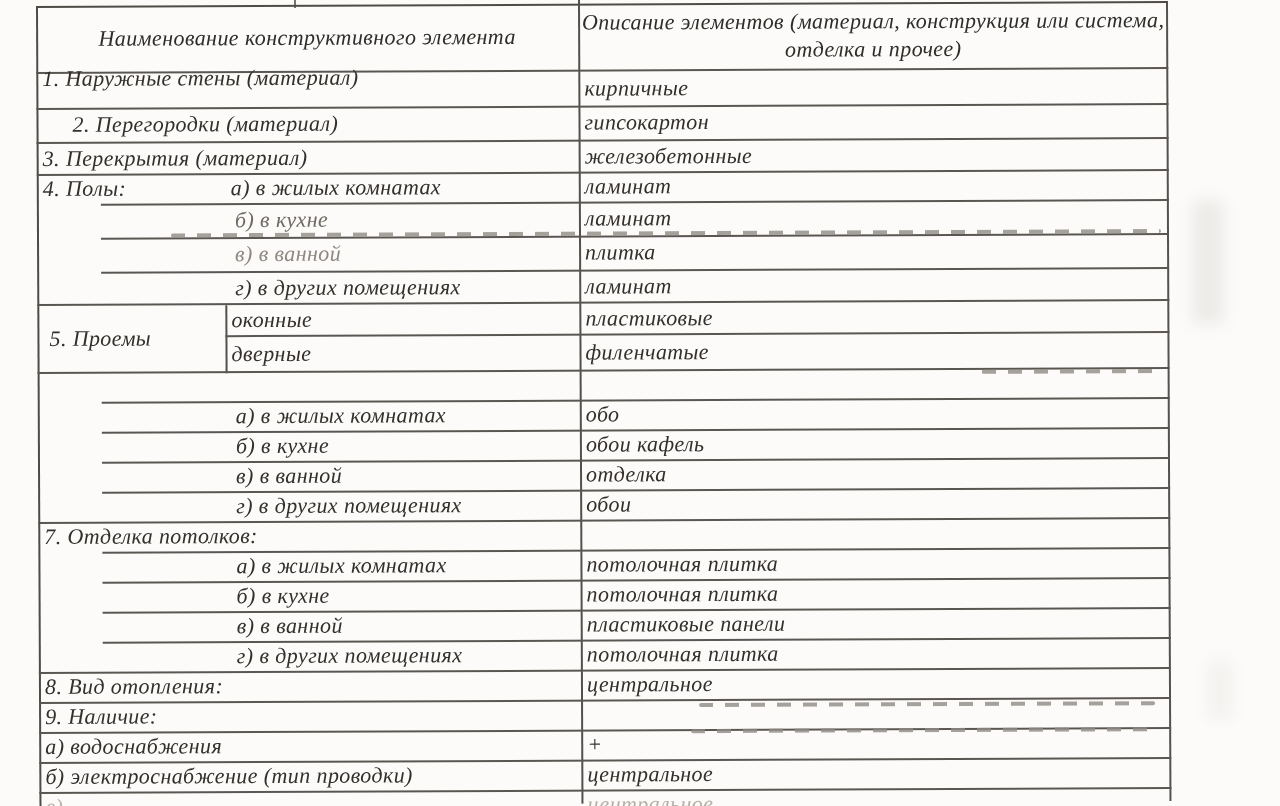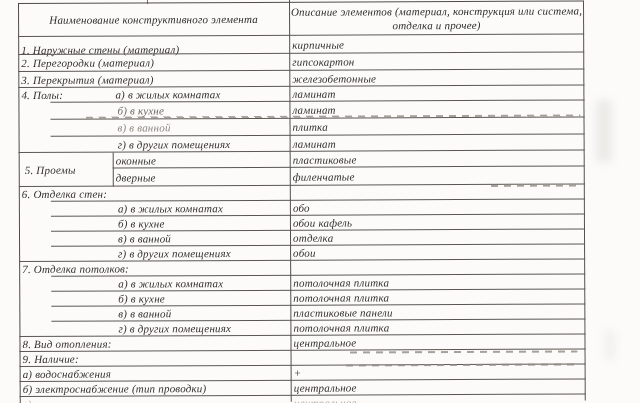--- a/index.html
+++ b/index.html
@@ -56,24 +56,24 @@
     <div class="sep" style="left:0;top:33px;width:566px;"></div>
 
     <div class="hdr" style="left:0;top:0;width:271px;height:34px;line-height:34px;">Наименование конструктивного элемента</div>
     <div class="hdr" style="left:271px;top:4px;width:295px;">Описание элементов (материал, конструкция или система,</div>
     <div class="hdr" style="left:271px;top:18px;width:295px;">отделка и прочее)</div>
 
     <div class="vline" style="left:94px;top:150px;height:34px;"></div>
     <div class="cell" style="left:6px;top:150px;height:46px;line-height:34px;">5. Проемы</div>
 
     <div id="rows">
-        <div class="cell" style="left: 3px; top: 38px; height: 18px; line-height: 18px; text-align: center;">1. Наружные стены (материал)</div>
+        <div class="cell" style="left: 3px; top: 28px; height: 18px; line-height: 18px; text-align: center;">1. Наружные стены (материал)</div>
         <div class="cell" style="left: 274px; top: 34px; height: 18px; line-height: 18px;">кирпичные</div>
         <div class="sep" style="left: 0px; top: 51px; width: 566px;"></div>
-        <div class="cell" style="left: 3px; top: 52px; height: 17px; line-height: 17px; text-align: right;">2. Перегородки (материал)</div>
+        <div class="cell" style="left: 18px; top: 52px; height: 17px; line-height: 17px; text-align: right;">2. Перегородки (материал)</div>
         <div class="cell" style="left: 274px; top: 52px; height: 17px; line-height: 17px;">гипсокартон</div>
         <div class="sep" style="left: 0px; top: 68px; width: 566px;"></div>
         <div class="cell" style="left: 3px; top: 69px; height: 16px; line-height: 16px;">3. Перекрытия (материал)</div>
         <div class="cell" style="left: 274px; top: 69px; height: 16px; line-height: 16px;">железобетонные</div>
         <div class="sep" style="left: 0px; top: 84px; width: 566px;"></div>
         <div class="cell" style="left: 3px; top: 85px; height: 15px; line-height: 15px;">4. Полы:</div>
         <div class="cell" style="left: 97px; top: 85px; height: 15px; line-height: 15px;">а) в жилых комнатах</div>
         <div class="cell" style="left: 274px; top: 85px; height: 15px; line-height: 15px;">ламинат</div>
         <div class="sep" style="left: 32px; top: 99px; width: 534px;"></div>
         <div class="cell f1" style="left: 99px; top: 100px; height: 17px; line-height: 17px;">б) в кухне</div>
@@ -84,21 +84,20 @@
         <div class="sep" style="left: 32px; top: 133px; width: 534px;"></div>
         <div class="cell" style="left: 99px; top: 134px; height: 16px; line-height: 16px;">г) в других помещениях</div>
         <div class="cell" style="left: 274px; top: 134px; height: 16px; line-height: 16px;">ламинат</div>
         <div class="sep" style="left: 0px; top: 149px; width: 566px;"></div>
         <div class="cell" style="left: 97px; top: 150px; height: 26px; line-height: 16px;">оконные</div>
         <div class="cell" style="left: 274px; top: 150px; height: 16px; line-height: 16px;">пластиковые</div>
         <div class="sep" style="left: 94px; top: 165px; width: 472px;"></div>
         <div class="cell" style="left: 97px; top: 166px; height: 18px; line-height: 18px;">дверные</div>
         <div class="cell" style="left: 274px; top: 166px; height: 18px; line-height: 18px;">филенчатые</div>
         <div class="sep" style="left: 0px; top: 183px; width: 566px;"></div>
-        <div class="cell" style="left: 3px; top: 184px; height: 15px; line-height: 15px;">6. Отделка стен:</div>
         <div class="sep" style="left: 32px; top: 198px; width: 534px;"></div>
         <div class="cell" style="left: 99px; top: 199px; height: 15px; line-height: 15px;">а) в жилых комнатах</div>
         <div class="cell" style="left: 274px; top: 199px; height: 15px; line-height: 15px;">обо</div>
         <div class="sep" style="left: 32px; top: 213px; width: 534px;"></div>
         <div class="cell" style="left: 99px; top: 214px; height: 15px; line-height: 15px;">б) в кухне</div>
         <div class="cell" style="left: 274px; top: 214px; height: 15px; line-height: 15px;">обои кафель</div>
         <div class="sep" style="left: 32px; top: 228px; width: 534px;"></div>
         <div class="cell" style="left: 99px; top: 229px; height: 15px; line-height: 15px;">в) в ванной</div>
         <div class="cell" style="left: 274px; top: 229px; height: 15px; line-height: 15px;">отделка</div>
         <div class="sep" style="left: 32px; top: 243px; width: 534px;"></div>

